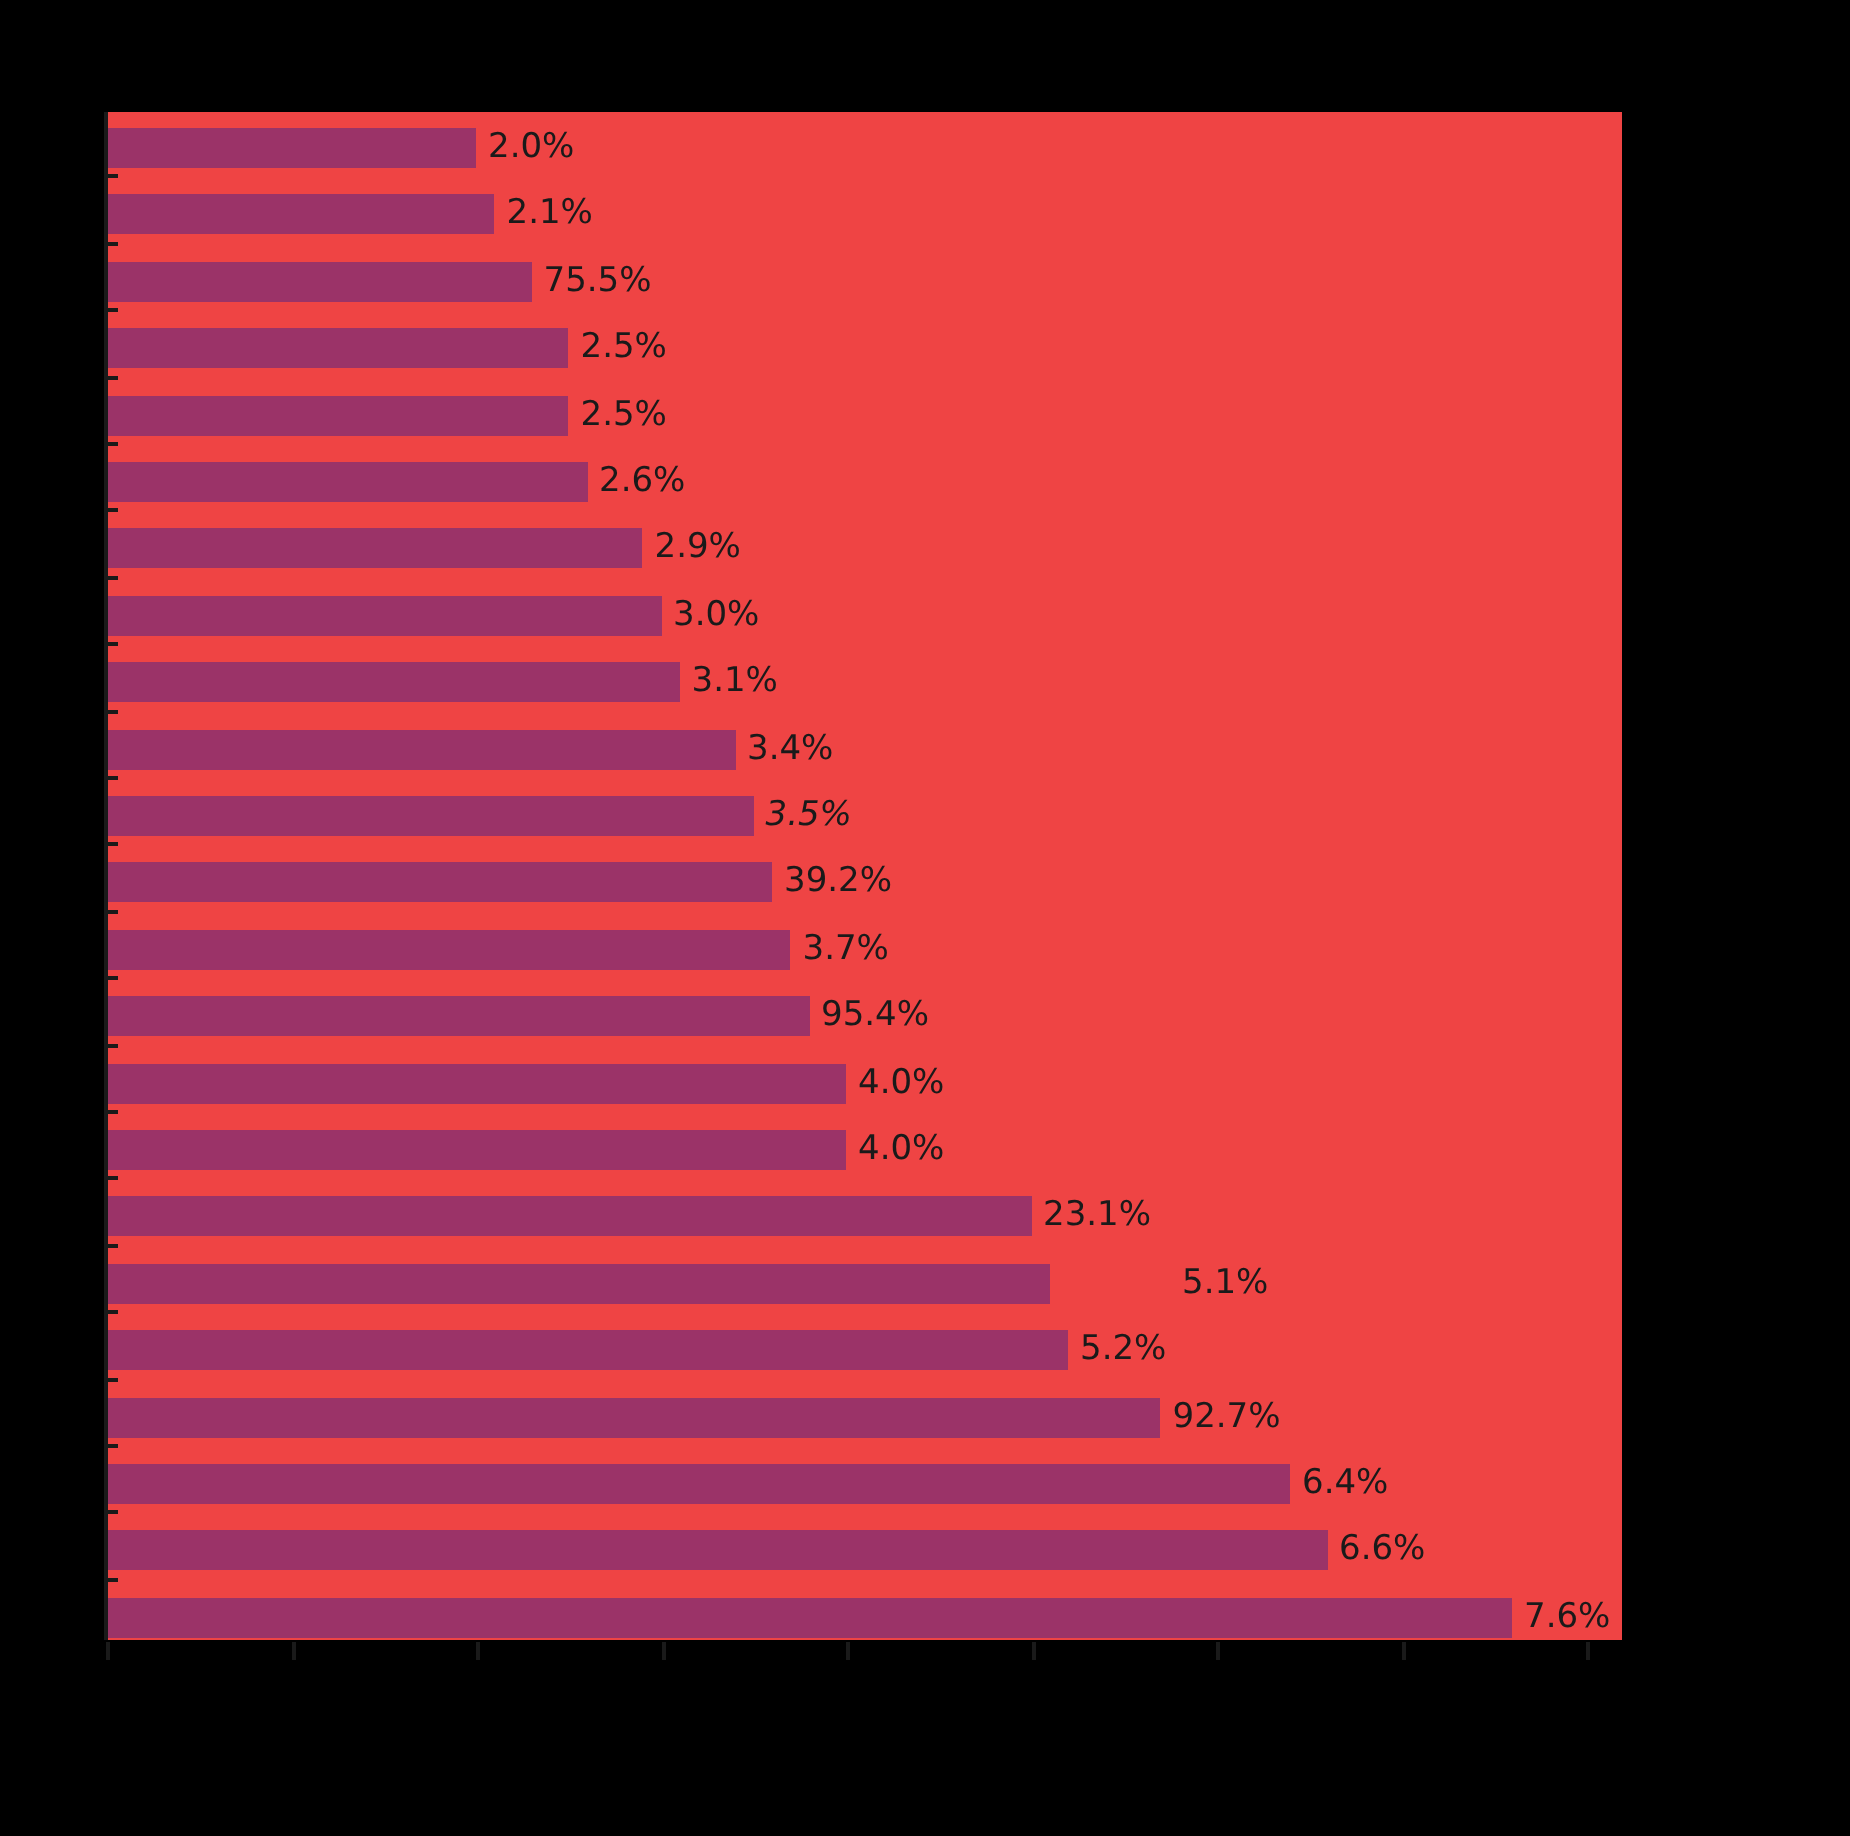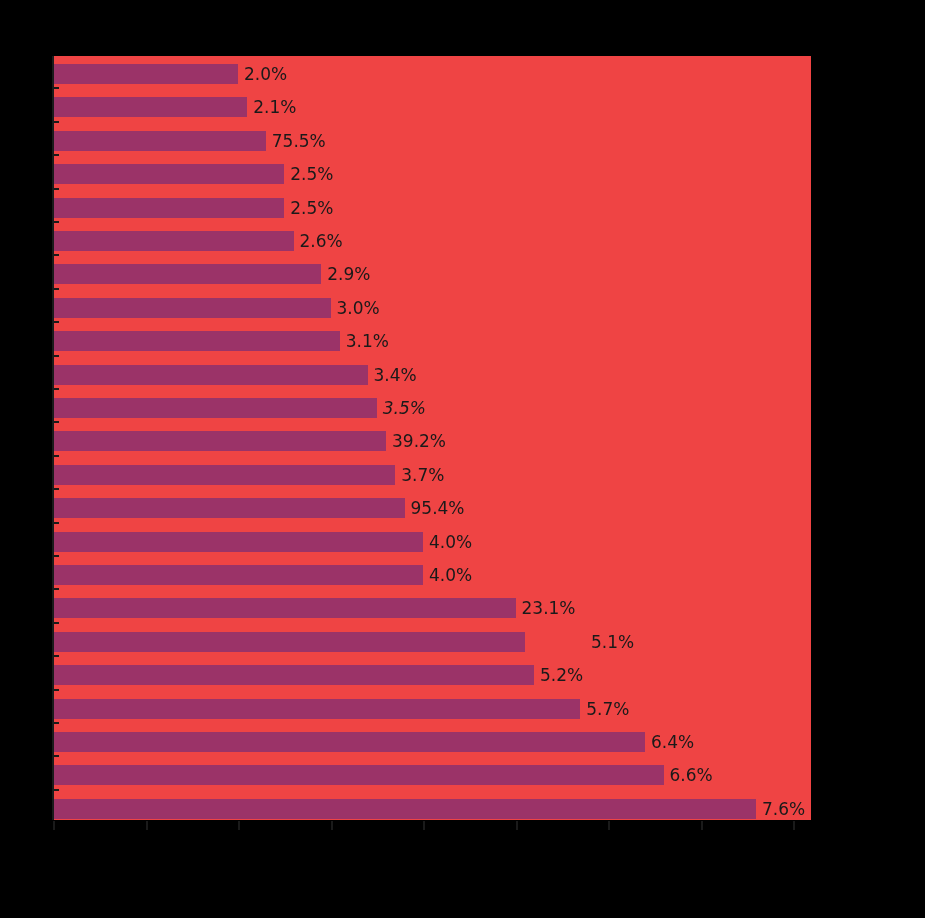--- a/index.html
+++ b/index.html
@@ -171,21 +171,21 @@
         <div class="bar-row" style="top: 575.8px;">
           <div class="bar-rect" style="width: 471.75px; background: rgb(155, 51, 104);"></div>
           <span class="bar-value-label" style="left: 490px; color: rgb(26, 26, 26); margin-left: 48px;">5.1%</span>
         </div>
         <div class="bar-row" style="top: 609.2px;">
           <div class="bar-rect" style="width: 481px; background: rgb(155, 51, 104);"></div>
           <span class="bar-value-label" style="left: 487px; color: rgb(26, 26, 26);">5.2%</span>
         </div>
         <div class="bar-row" style="top: 642.6px;">
           <div class="bar-rect" style="width: 527.25px; background: rgb(155, 51, 104);"></div>
-          <span class="bar-value-label" style="left: 533.25px; color: rgb(26, 26, 26);">5.7%</span>
+          <span class="bar-value-label" style="left: 533.25px; color: rgb(26, 26, 26);">92.7%</span>
         </div>
         <div class="bar-row" style="top: 676px;">
           <div class="bar-rect" style="width: 592px; background: rgb(155, 51, 104);"></div>
           <span class="bar-value-label" style="left: 598px; color: rgb(26, 26, 26); text-align: center;">6.4%</span>
         </div>
         <div class="bar-row" style="top: 709.4px;">
           <div class="bar-rect" style="width: 610.5px; background: rgb(155, 51, 104);"></div>
           <span class="bar-value-label" style="left: 616.5px; color: rgb(26, 26, 26);">6.6%</span>
         </div>
         <div class="bar-row" style="top: 742.8px;">

